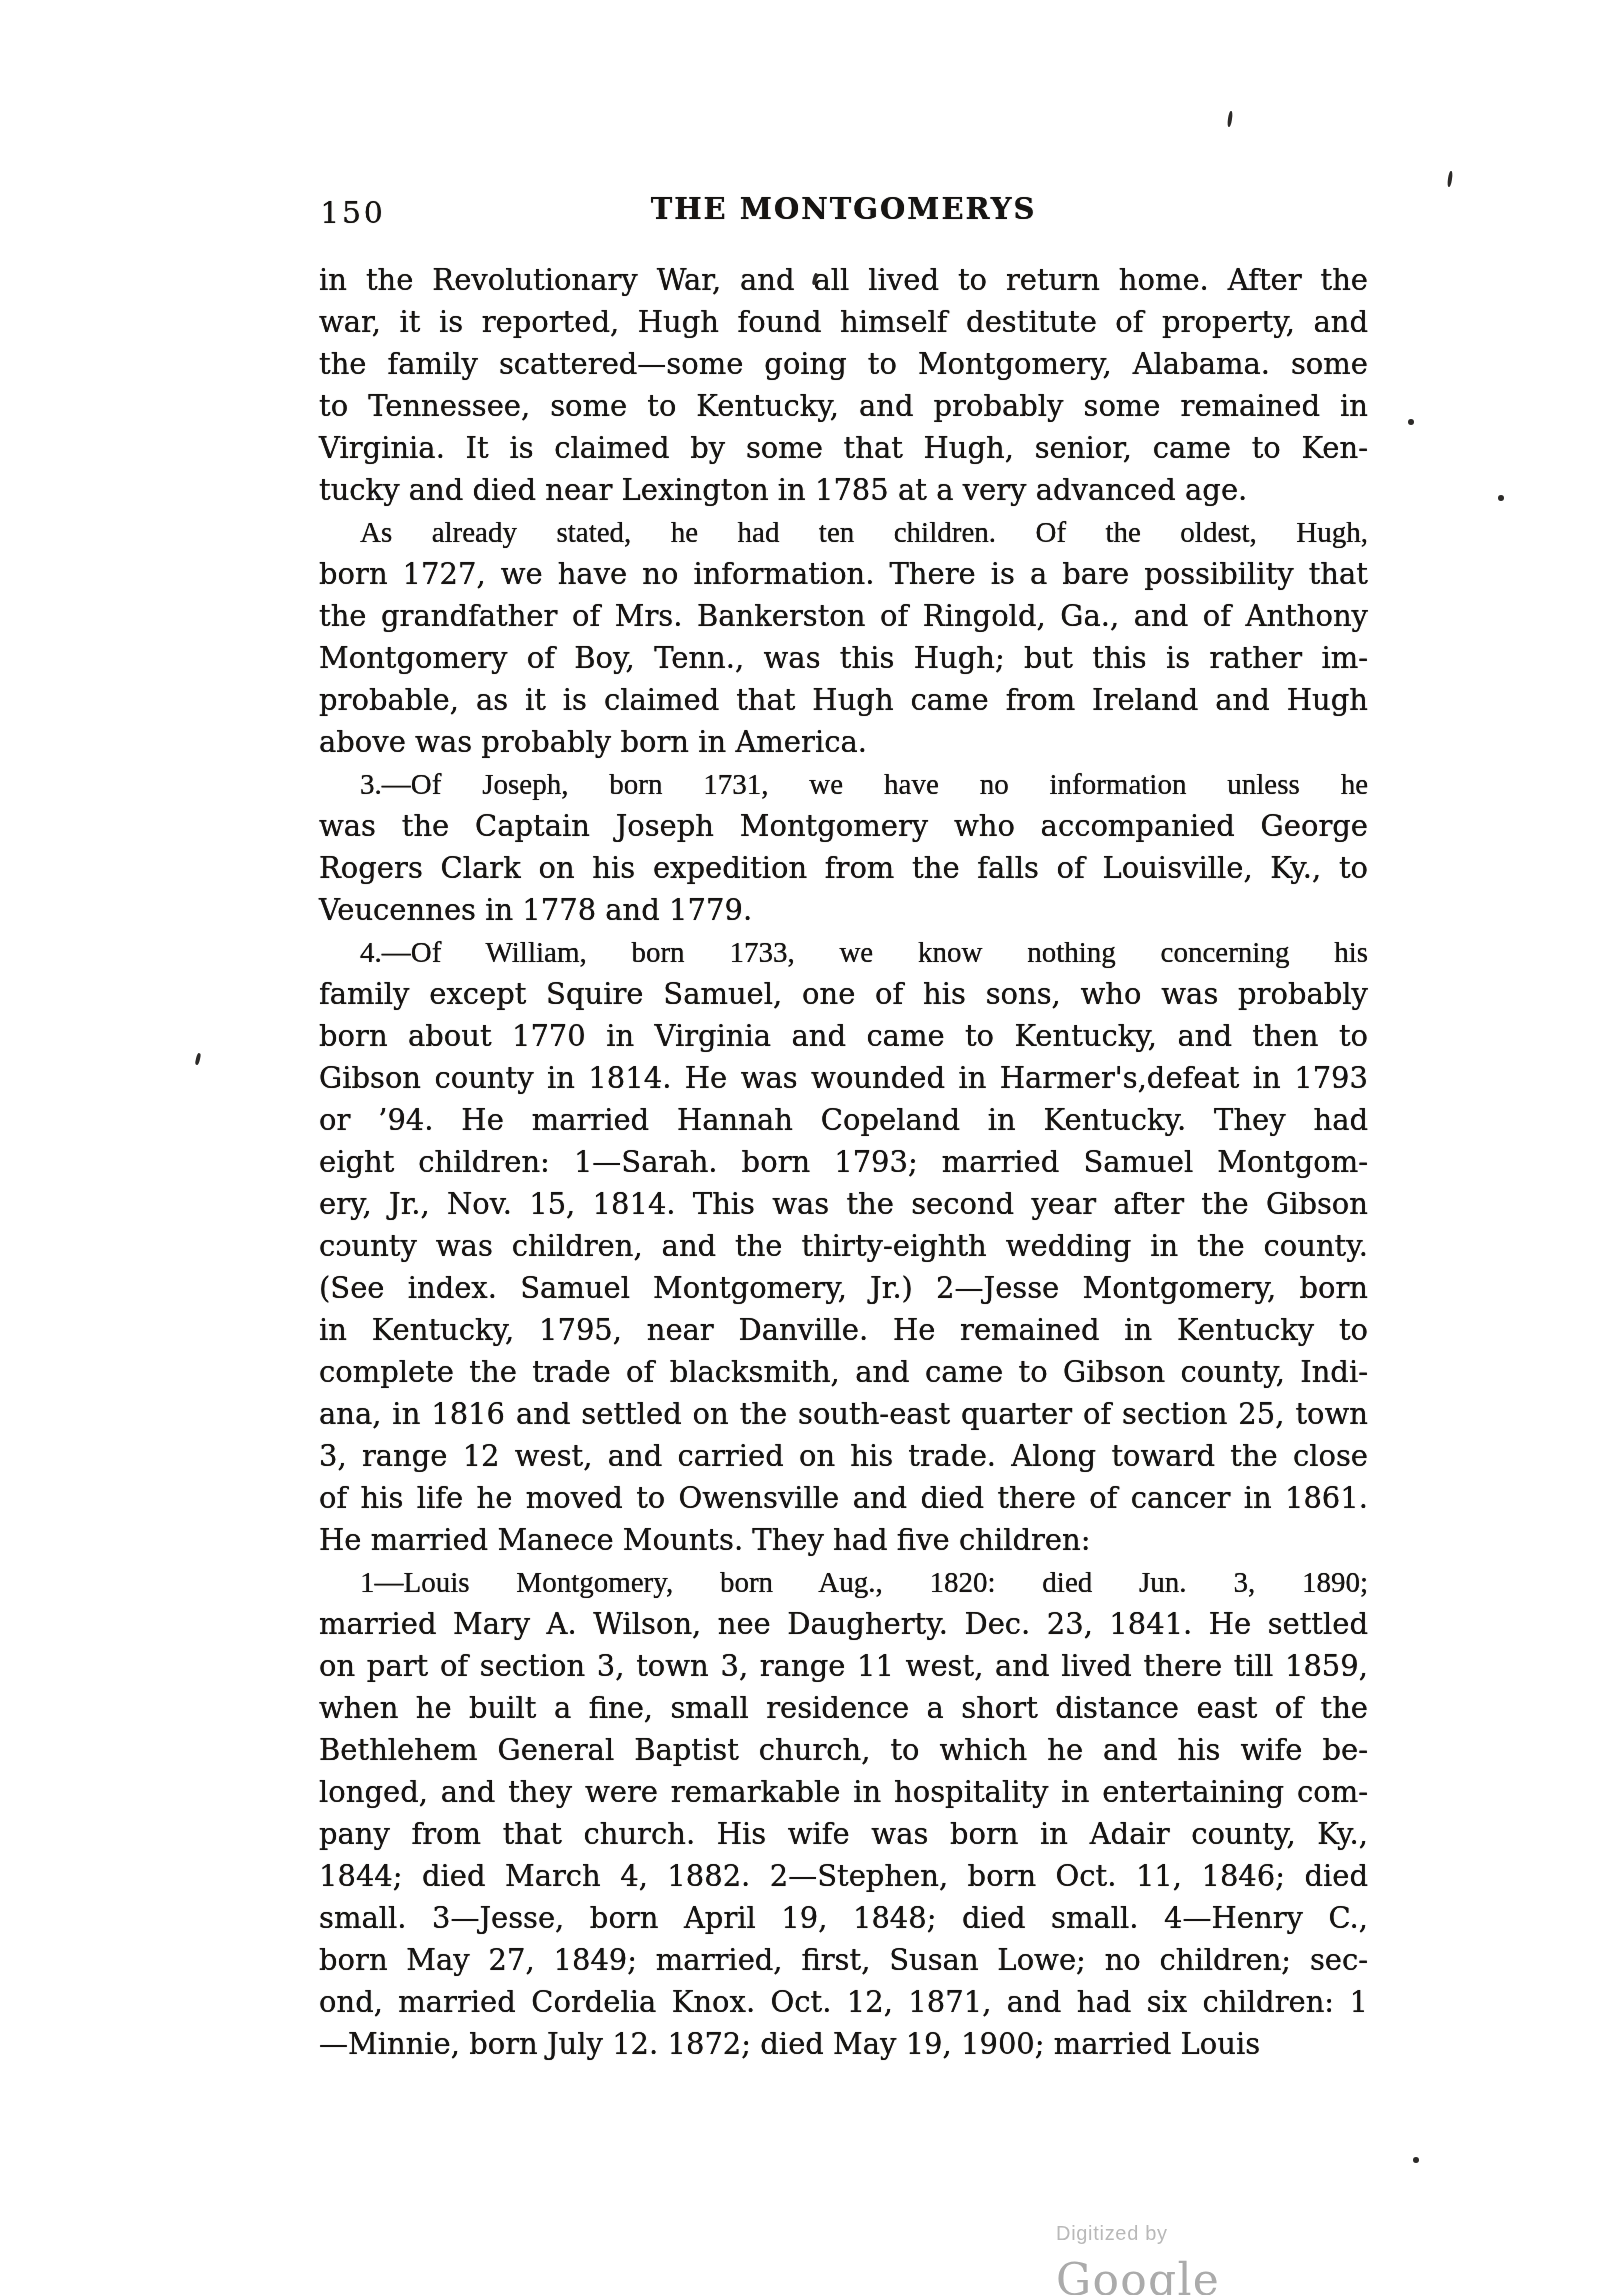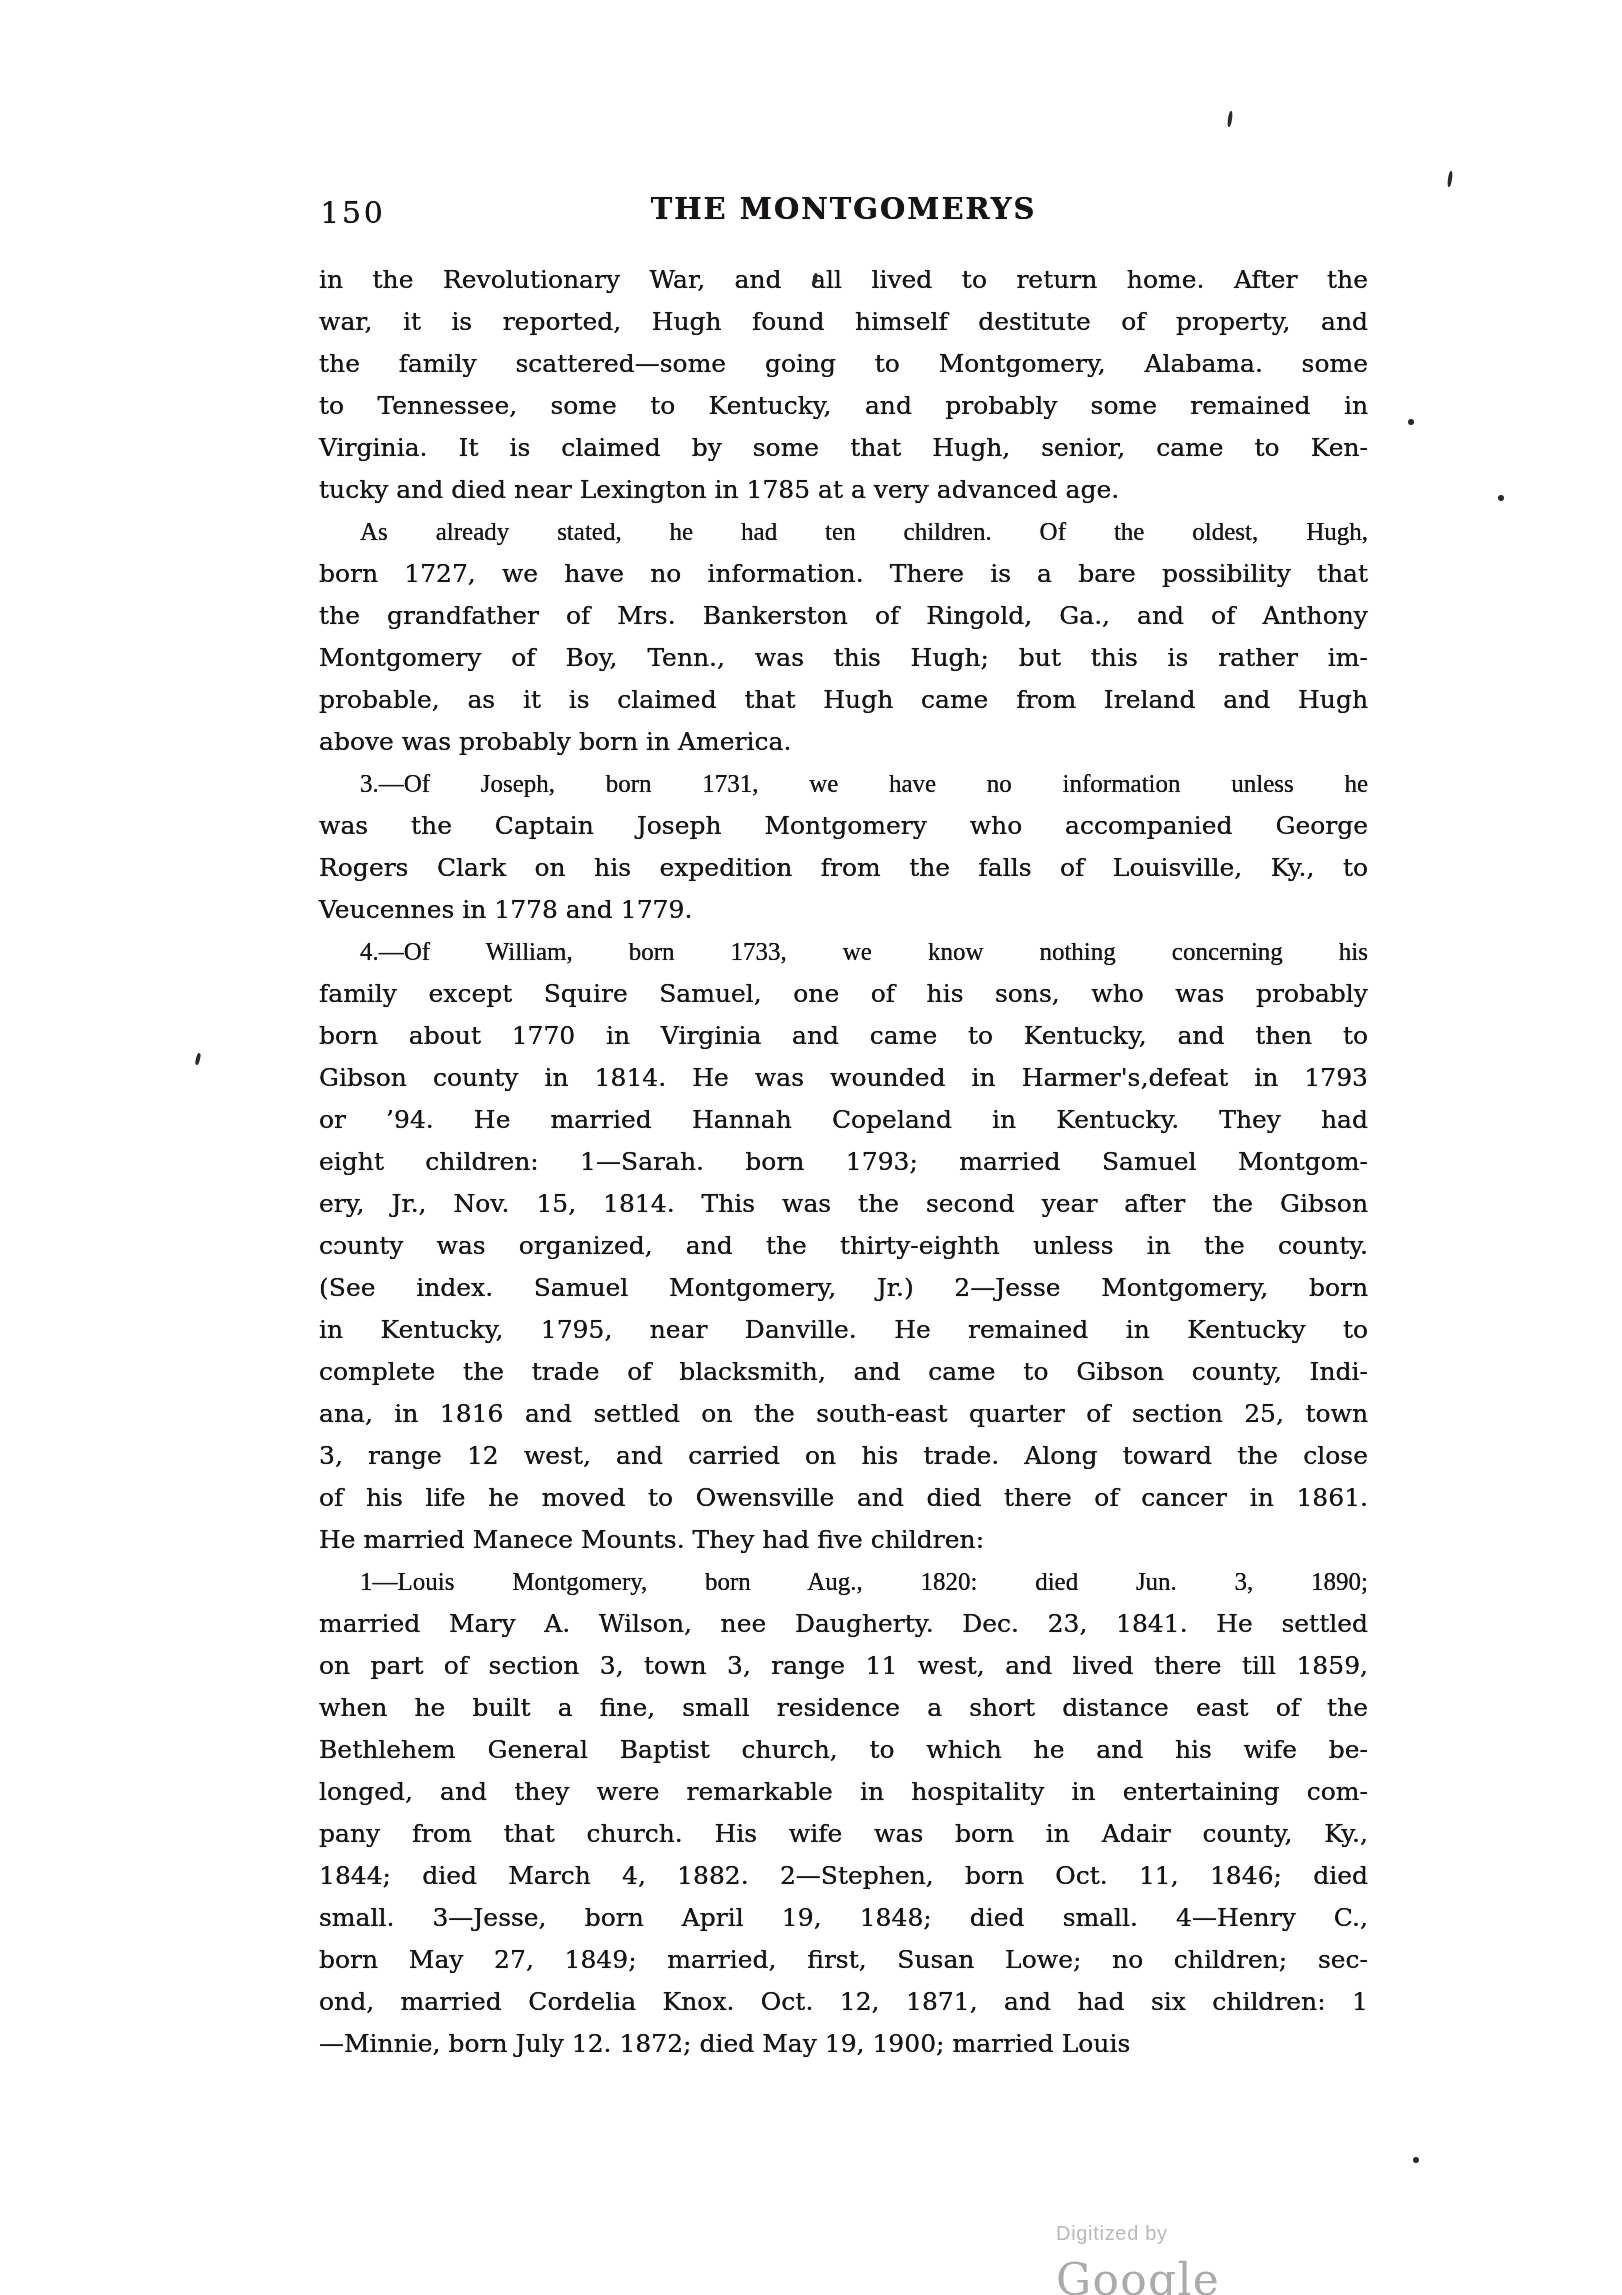--- a/index.html
+++ b/index.html
@@ -23,21 +23,21 @@
   }
   .running-title{
     position:absolute;left:0;right:0;top:0;
     text-align:center;
     font-size:29px;font-weight:bold;letter-spacing:2px;
     text-shadow:0 0 0.7px currentColor;
   }
   
   .body-text{
     position:absolute;left:319px;top:259px;width:1049px;
-    font-size:25px;line-height:42px;
+    font-size:29px;line-height:42px;
     text-shadow:0 0 0.7px currentColor;
   }
   .line{text-align:left;}
   .line.j{text-align:justify;text-align-last:justify;}
   .line.ind{text-indent:41px;font-family:Liberation Serif, serif;}
   
   .watermark{
     position:absolute;left:1048px;top:2222px;
     display:flex;align-items:baseline;gap:9.2px;
     text-shadow:none;
@@ -86,21 +86,21 @@
       <div class="line j">was the Captain Joseph Montgomery who accompanied George</div>
       <div class="line j">Rogers Clark on his expedition from the falls of Louisville, Ky., to</div>
       <div class="line">Veucennes in 1778 and 1779.</div>
       <div class="line j ind">4.—Of William, born 1733, we know nothing concerning his</div>
       <div class="line j">family except Squire Samuel, one of his sons, who was probably</div>
       <div class="line j">born about 1770 in Virginia and came to Kentucky, and then to</div>
       <div class="line j">Gibson county in 1814.  He was wounded in Harmer's‚defeat in 1793</div>
       <div class="line j">or ’94.  He married Hannah Copeland in Kentucky.  They had</div>
       <div class="line j">eight children:  1—Sarah. born 1793; married Samuel Montgom-</div>
       <div class="line j">ery, Jr., Nov. 15, 1814.  This was the second year after the Gibson</div>
-      <div class="line j">cɔunty was organized, and the thirty-eighth unless in the county.</div>
+      <div class="line j">cɔunty was children, and the thirty-eighth wedding in the county.</div>
       <div class="line j">(See index.  Samuel Montgomery, Jr.)  2—Jesse Montgomery, born</div>
       <div class="line j">in Kentucky, 1795, near Danville.  He remained in Kentucky to</div>
       <div class="line j">complete the trade of blacksmith, and came to Gibson county, Indi-</div>
       <div class="line j">ana, in 1816 and settled on the south-east quarter of section 25, town</div>
       <div class="line j">3, range 12 west, and carried on his trade.  Along toward the close</div>
       <div class="line j">of his life  he moved to Owensville and died there of cancer in 1861.</div>
       <div class="line">He married Manece Mounts.  They had five children:</div>
       <div class="line j ind">1—Louis Montgomery, born Aug., 1820: died Jun. 3, 1890;</div>
       <div class="line j">married Mary A. Wilson, nee Daugherty. Dec. 23, 1841.  He settled</div>
       <div class="line j">on part of section 3, town 3, range 11 west, and lived there till 1859,</div>

